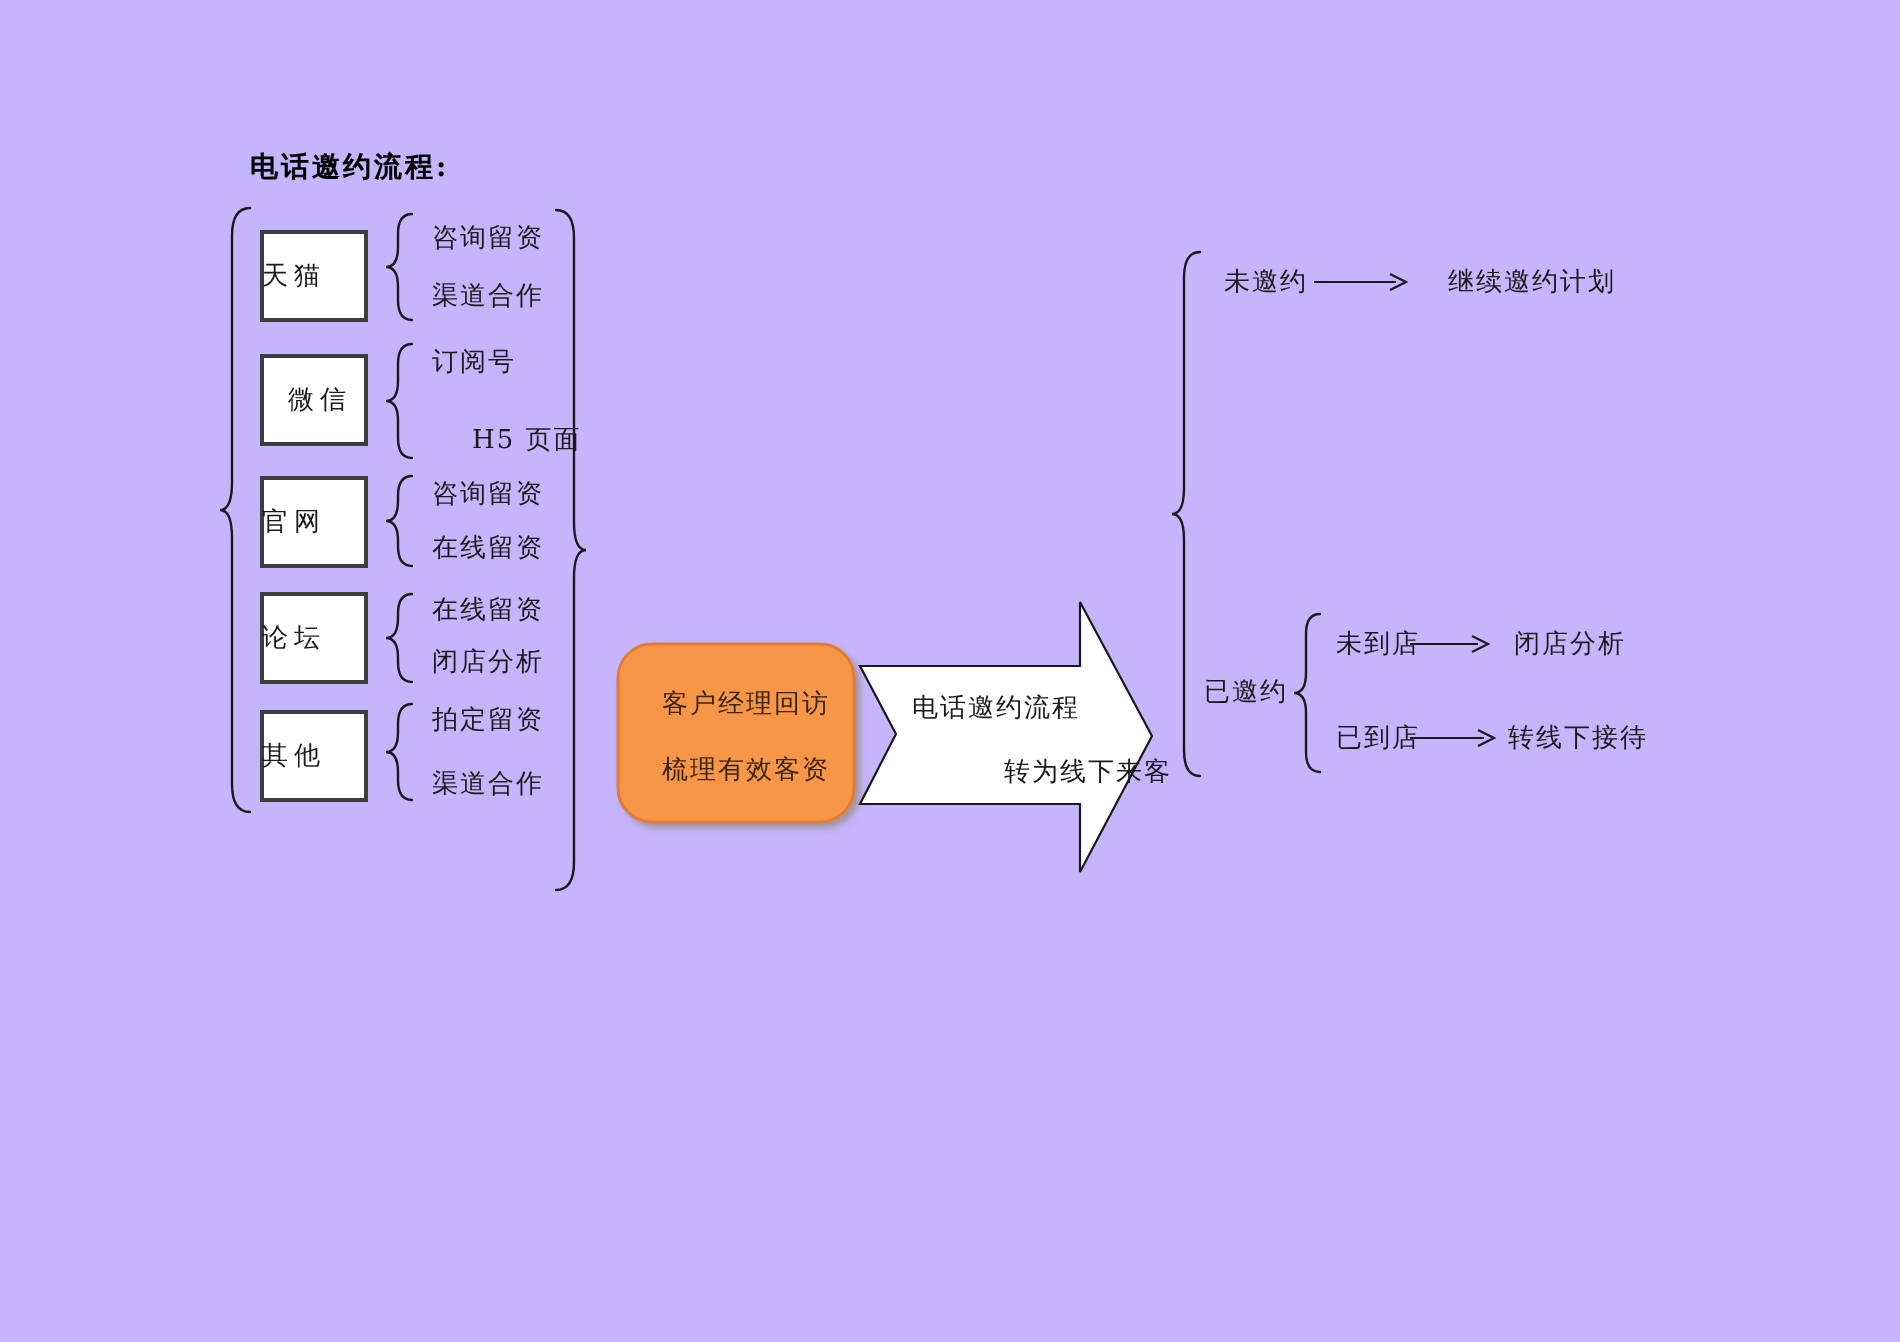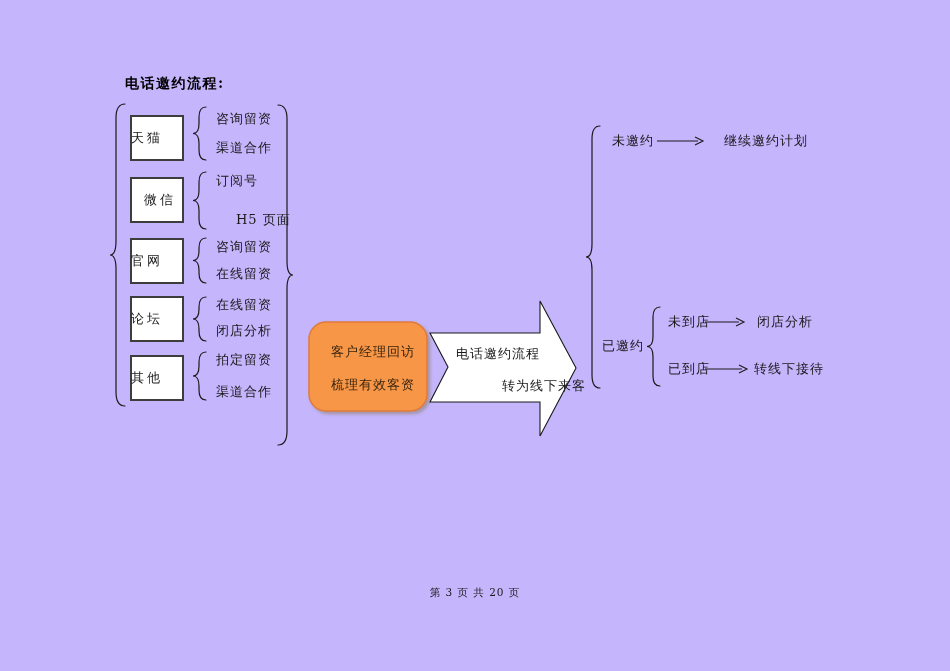--- a/index.html
+++ b/index.html
@@ -134,15 +134,14 @@
   <div class="txt" style="left:724px; top:141px;">继续邀约计划</div>
 
   <div class="txt" style="left:602px; top:346px;">已邀约</div>
 
   <div class="txt" style="left:668px; top:322px;">未到店</div>
   <div class="txt" style="left:757px; top:322px;">闭店分析</div>
 
   <div class="txt" style="left:668px; top:369px;">已到店</div>
   <div class="txt" style="left:754px; top:369px;">转线下接待</div>
 
-  <div class="txt footer" style="top:586px;">第 3 页 共 20 页</div>
 
 </div>
 
 </body></html>

